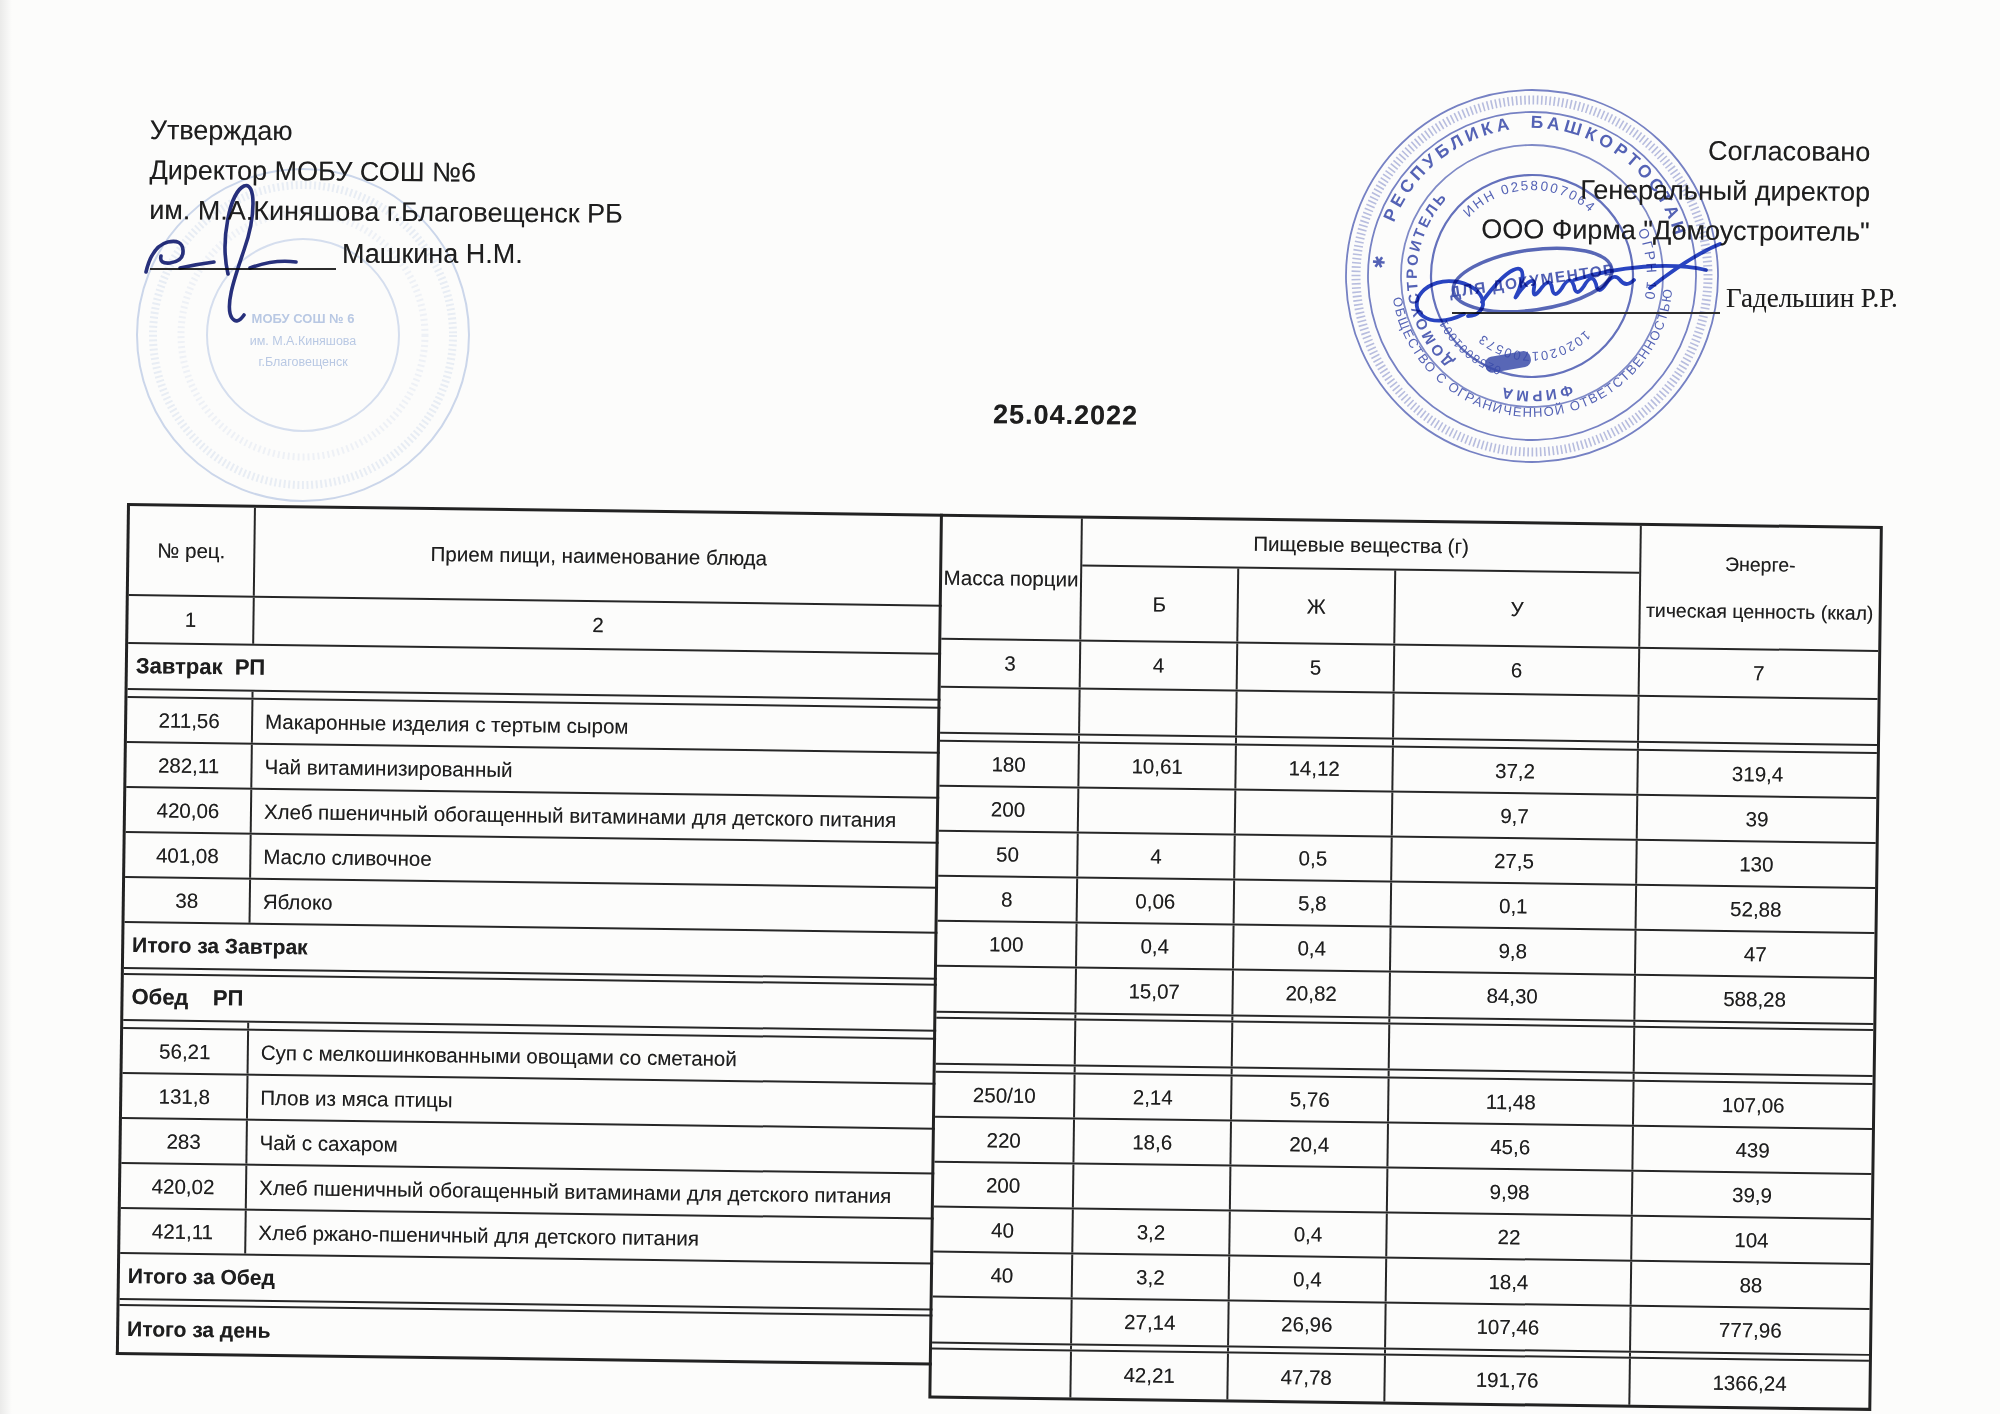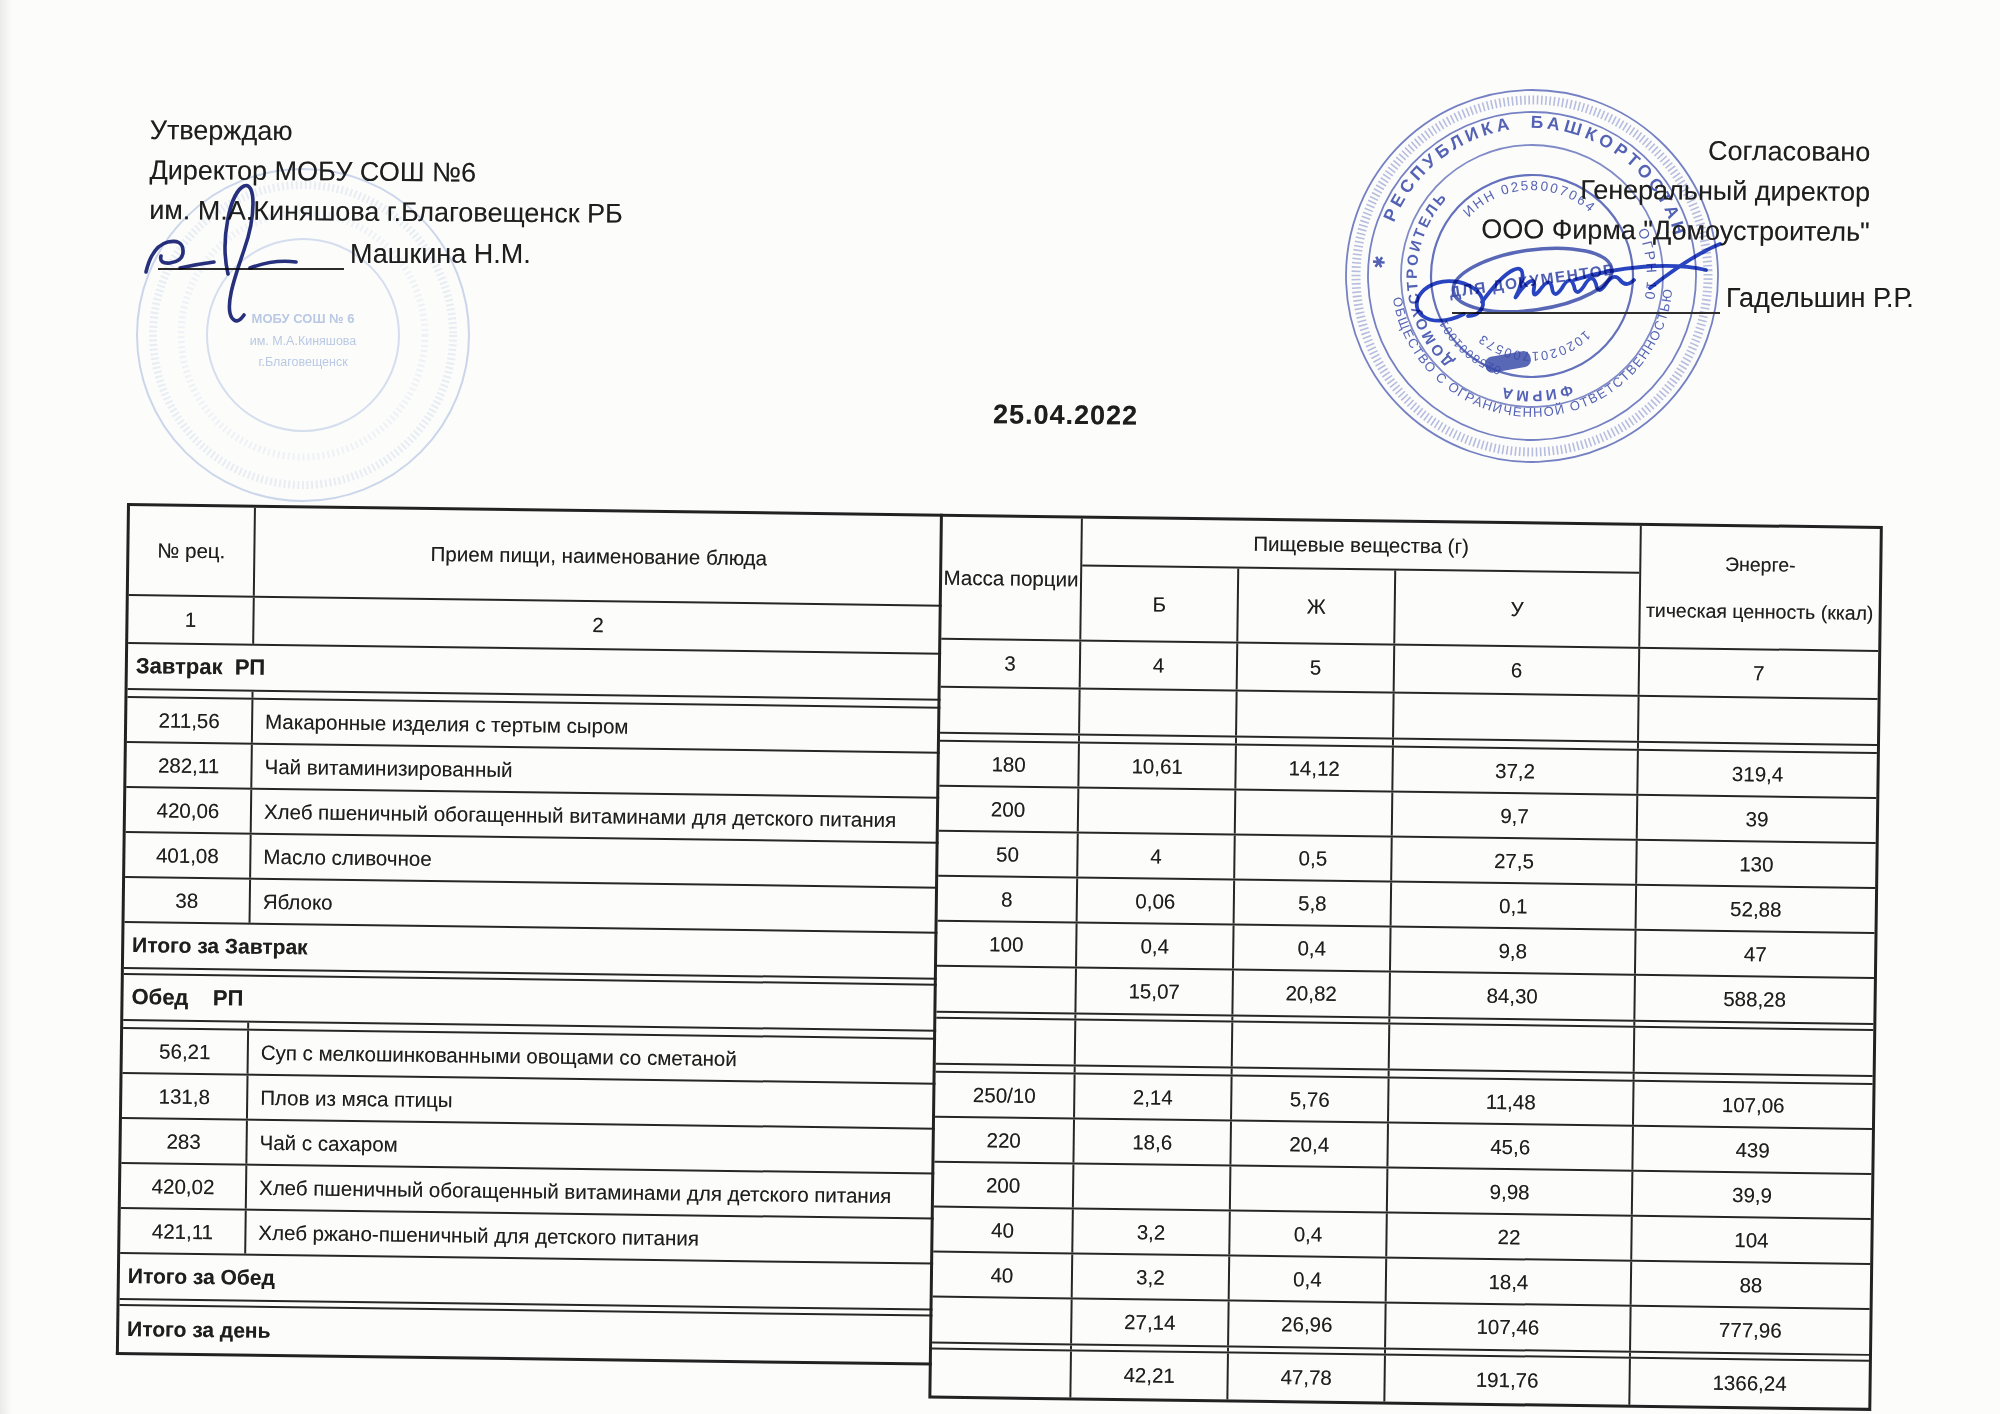--- a/index.html
+++ b/index.html
@@ -14,23 +14,23 @@
   
   .approve-left{position:absolute;left:150px;top:110px;z-index:4;
     font-size:27px;line-height:40px;transform:rotate(.45deg);transform-origin:0 0;
     text-shadow:0 0 .5px rgba(0,0,0,.4);}
   .approve-right{position:absolute;right:130px;top:132px;z-index:4;text-align:right;
     font-size:27px;line-height:40px;transform:rotate(.45deg);transform-origin:100% 0;
     text-shadow:0 0 .5px rgba(0,0,0,.4);}
   .sign-row{position:absolute;display:flex;align-items:flex-end;z-index:4;}
   .sign-row .uline{display:inline-block;border-bottom:2.5px solid #2c2c2c;height:30px;}
   .sign-row .signer{font-size:27px;padding-left:6px;text-shadow:0 0 .5px rgba(0,0,0,.4);}
-  .sign-left{left:158px;top:238px;}
+  .sign-left{left:150px;top:238px;}
   .sign-left .uline{width:186px;}
-  .sign-right{left:1452px;top:282px;}
+  .sign-right{left:1452px;top:282px;font-family:Liberation Serif, serif;}
   .sign-right .uline{width:268px;}
   .doc-date{position:absolute;left:993px;top:400px;font-size:27px;font-weight:bold;
     letter-spacing:1px;z-index:4;transform:rotate(.5deg);text-shadow:0 0 .5px rgba(0,0,0,.5);}
   
   .stamp-left{position:absolute;left:123px;top:155px;z-index:2;mix-blend-mode:multiply;}
   .stamp-right{position:absolute;left:1332px;top:76px;z-index:3;mix-blend-mode:multiply;opacity:.93;
     transform:rotate(-2deg);}
   .sig-svg{position:absolute;z-index:5;mix-blend-mode:multiply;}
   .sig-left{left:132px;top:176px;}
   .sig-right{left:1398px;top:236px;}

